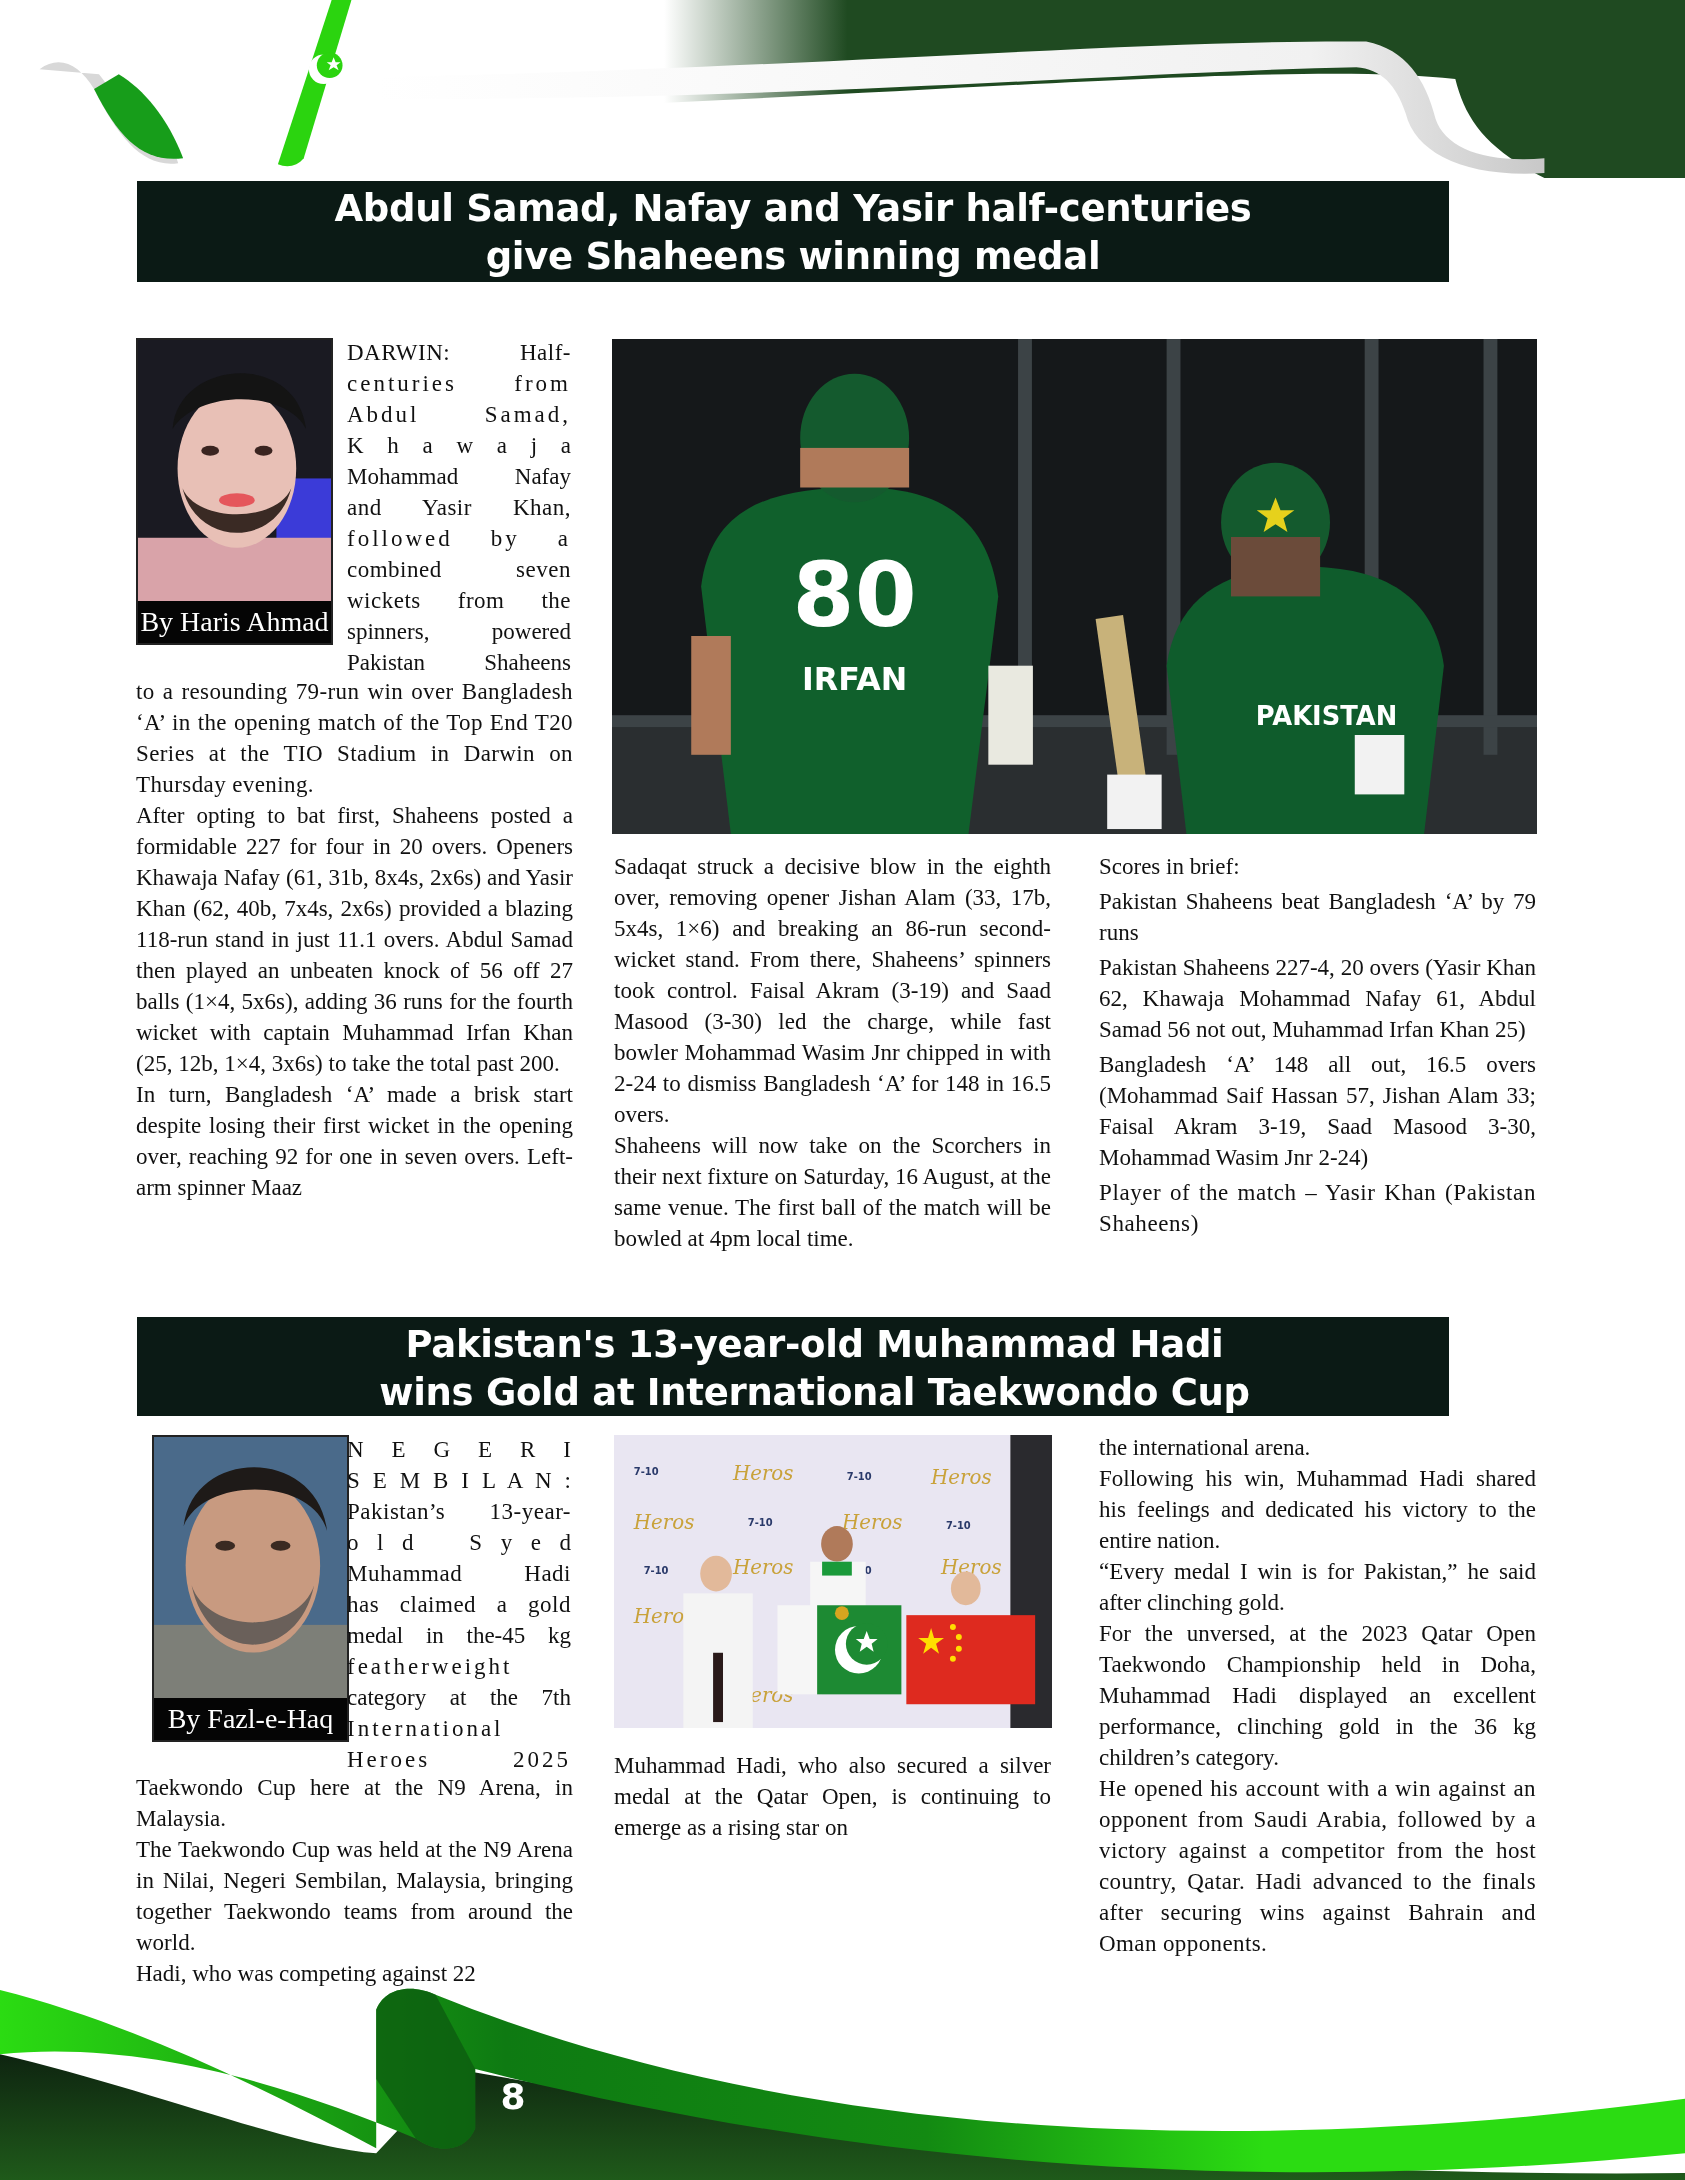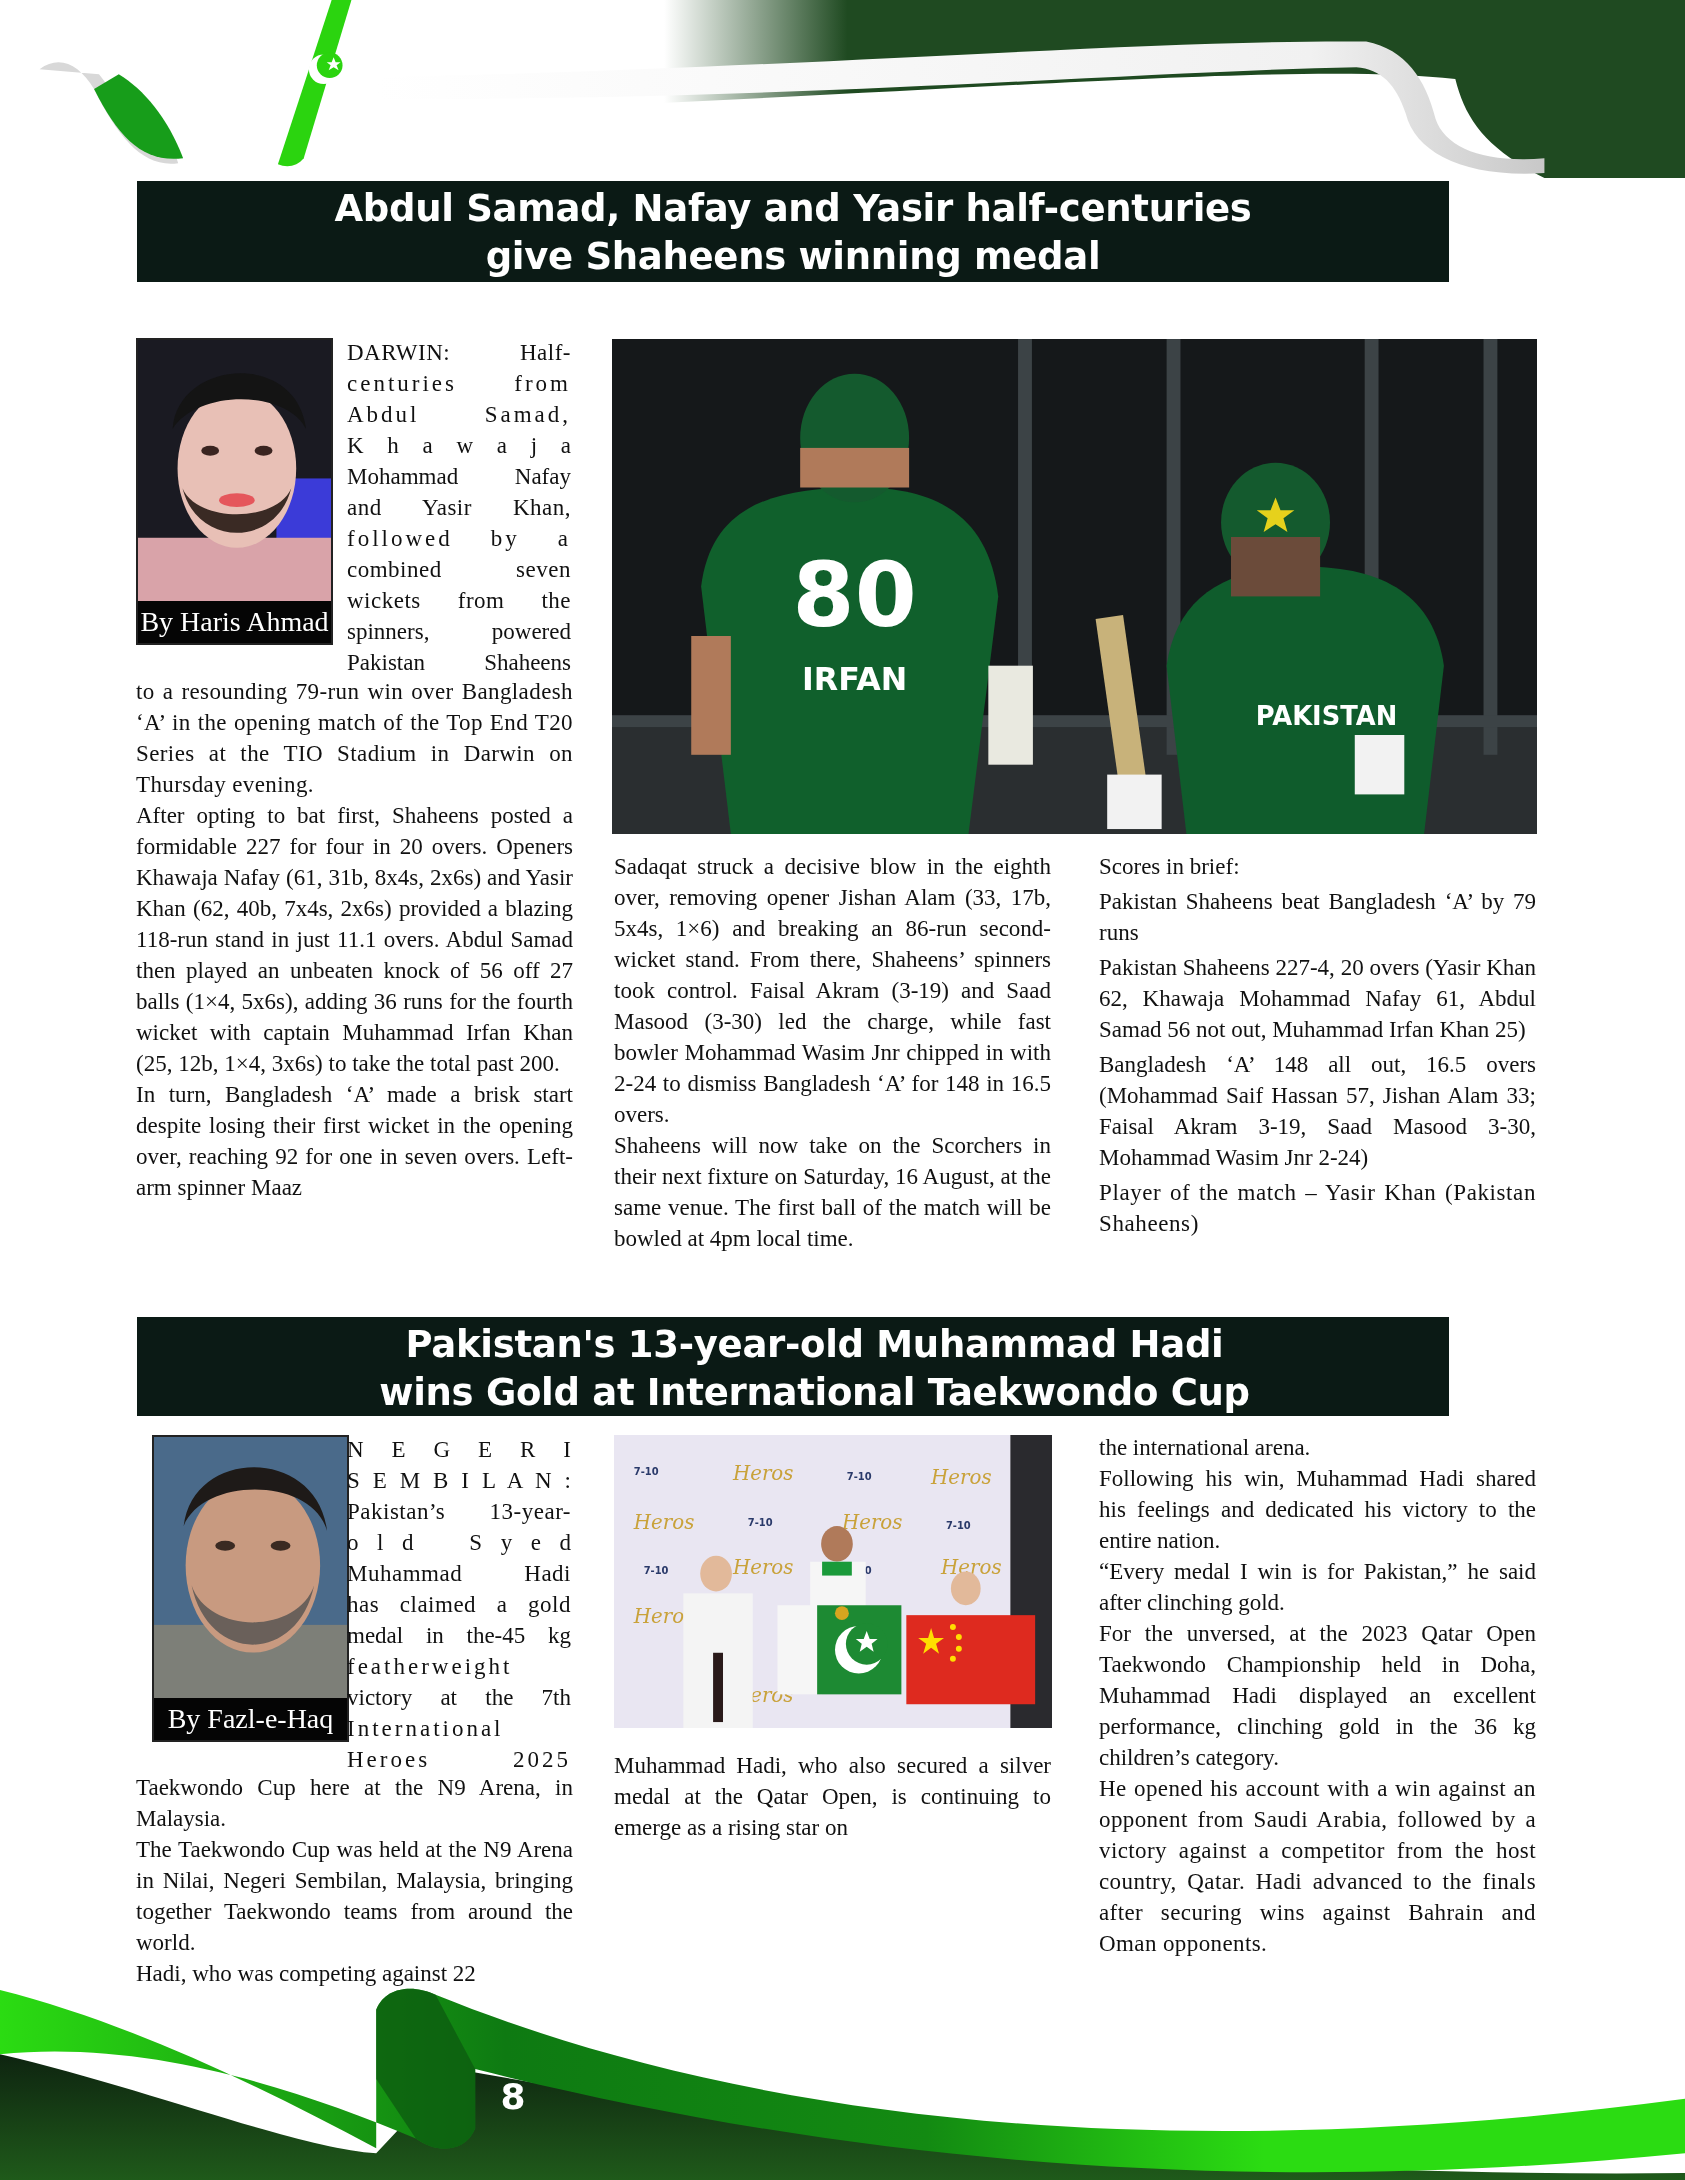--- a/index.html
+++ b/index.html
@@ -171,21 +171,21 @@
 
 <div class="col" style="left:347px; top:1434px; width:224px;">
   <div style="text-align:justify; text-align-last:justify;">N E G E R I</div>
   <div style="text-align:justify; text-align-last:justify;">S E M B I L A N :</div>
   <div class="wide" style="text-align:justify; text-align-last:justify;">Pakistan’s 13-year-</div>
   <div style="text-align:justify; text-align-last:justify; white-space:pre;">o l d   S y e d</div>
   <div class="wide" style="text-align:justify; text-align-last:justify;">Muhammad Hadi</div>
   <div class="wide" style="text-align:justify; text-align-last:justify;">has claimed a gold</div>
   <div style="text-align:justify; text-align-last:justify;">medal in the-45 kg</div>
   <div class="xwide" style="text-align:justify; text-align-last:justify;">featherweight</div>
-  <div style="text-align:justify; text-align-last:justify;">victory at the 7th</div>
+  <div style="text-align:justify; text-align-last:justify;">category at the 7th</div>
   <div class="xwide" style="text-align:justify; text-align-last:justify;">International</div>
   <div class="xwide" style="text-align:justify; text-align-last:justify;">Heroes 2025</div>
 </div>
 
 <div class="col" style="left:136px; top:1772px; width:437px;">
   <p>Taekwondo Cup here at the N9 Arena, in Malaysia.</p>
   <p>The Taekwondo Cup was held at the N9 Arena in Nilai, Negeri Sembilan, Malaysia, bringing together Taekwondo teams from around the world.</p>
   <p>Hadi, who was competing against 22</p>
 </div>
 

